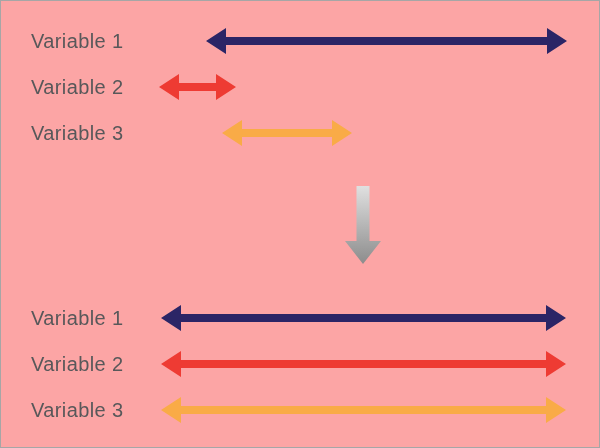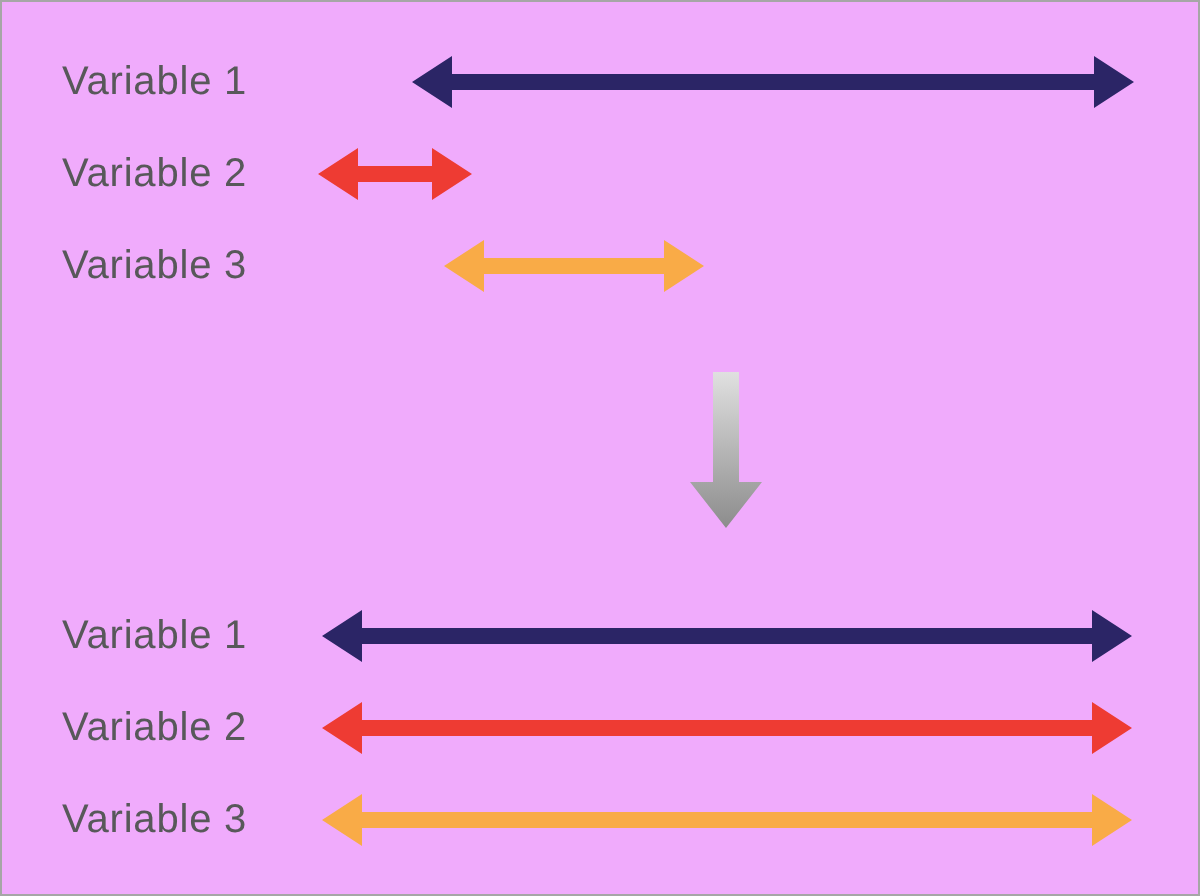--- a/index.html
+++ b/index.html
@@ -6,21 +6,21 @@
     margin: 0;
     padding: 0;
     background: #ffffff;
   }
   .frame {
     position: relative;
     width: 600px;
     height: 448px;
     box-sizing: border-box;
     border: 1px solid #a6a6a6;
-    background: #f0abfc;
+    background: #fca5a5;
     overflow: hidden;
     font-family: "Liberation Sans", sans-serif;
   }
   .var-label {
     position: absolute;
     left: 30px;
     height: 24px;
     line-height: 24px;
     font-size: 20px;
     letter-spacing: 0.4px;

